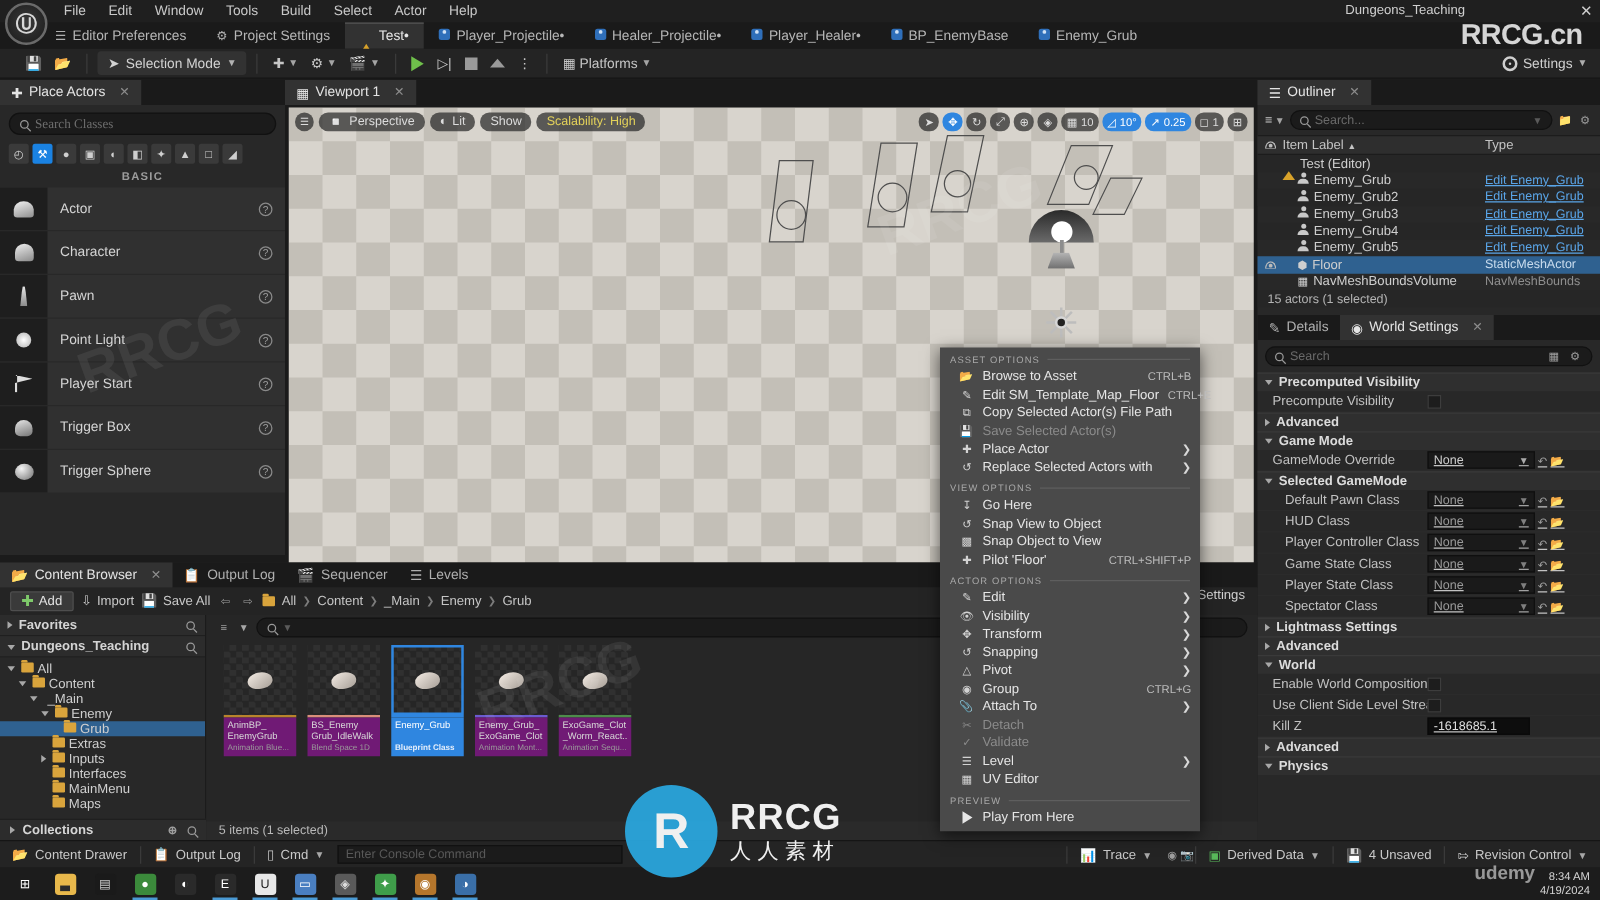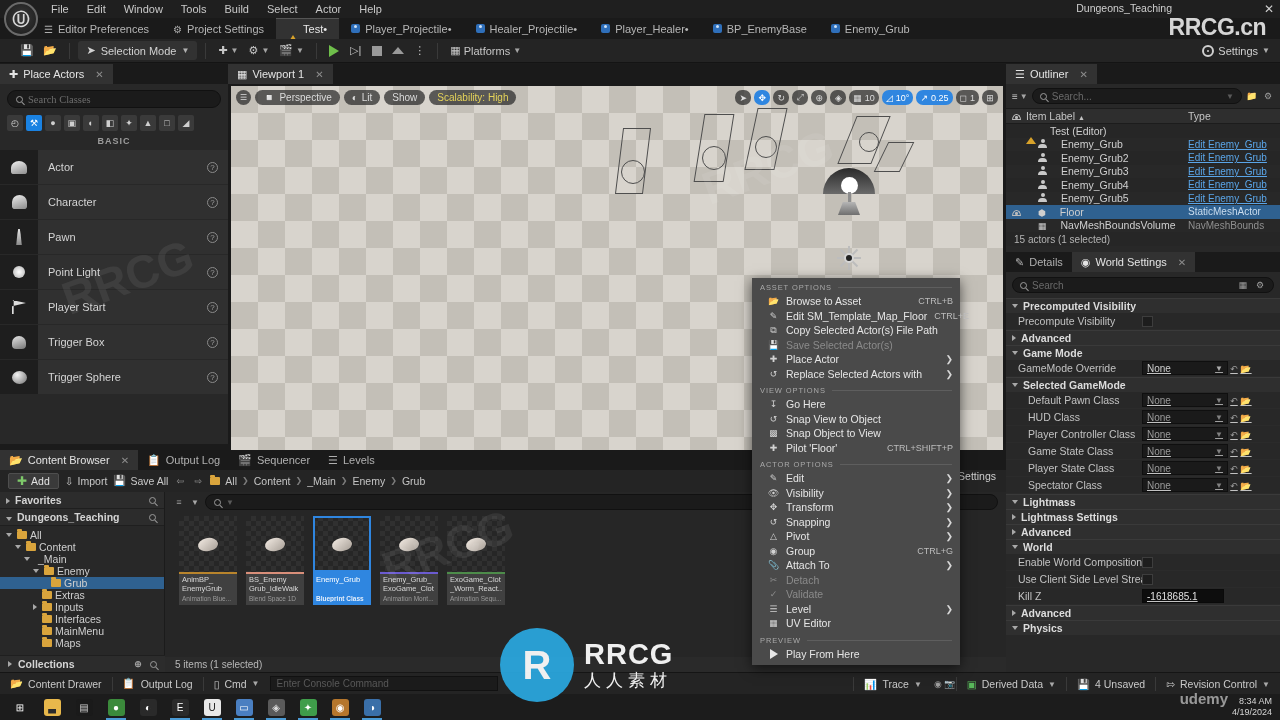--- a/index.html
+++ b/index.html
@@ -152,21 +152,21 @@
   #outliner { left:1006px; top:64px; width:274px; height:188px; background:#282828; }
   .ol-searchrow { display:flex; align-items:center; gap:4px; padding:4px 6px; }
   .ol-filter { display:flex;align-items:center;gap:2px;color:#c4c4c4;font-size:10px; }
   .ol-search { flex:1; height:16px; background:#1b1b1b; border:1px solid #111; border-radius:8px;
     display:flex; align-items:center; gap:5px; padding:0 7px; font-size:10px; color:#6a6a6a; }
   .ol-header { display:flex; height:16px; align-items:center; background:#2e2e2e;
     border-top:1px solid #1c1c1c; border-bottom:1px solid #1c1c1c; font-size:10.5px; color:#c4c4c4; }
   .ol-row { display:flex; height:13.5px; align-items:center; font-size:10.5px; color:#cfcfcf; }
   .ol-row.sel { background:#2f6190; }
   .ol-row:nth-child(odd):not(.sel) { background:#262626; }
-  .ol-row .lbl { flex:1; display:flex; align-items:center; gap:14px; }
+  .ol-row .lbl { flex:1; display:flex; align-items:center; gap:4px; }
   .ol-row .typ { width:92px; color:#8f8f8f; font-size:10px; overflow:hidden; white-space:nowrap; }
   .ol-row .typ.link { color:#5aa5e8; text-decoration:underline; }
   .ol-row.sel .typ { color:#c9dcee; }
   .eye { width:9px;height:6px;border-radius:50%/100% 100% 0 0;border:1.2px solid #bbb;display:inline-block; position:relative;}
   .eye::after{content:"";position:absolute;left:2.6px;top:1.2px;width:2.6px;height:2.6px;border-radius:50%;background:#bbb;}
   .pawn-ico { width:9px;height:9px;display:inline-block; position:relative; }
   .pawn-ico::before{content:"";position:absolute;left:2.5px;top:0;width:4px;height:4px;border-radius:50%;background:#c9c9c9;}
   .pawn-ico::after{content:"";position:absolute;left:0;top:5px;width:9px;height:4px;border-radius:4px 4px 0 0;background:#c9c9c9;}
   .ol-footer { height:14px; font-size:10px; color:#b4b4b4; display:flex; align-items:center; padding-left:8px;
     background:#262626; }
@@ -220,21 +220,21 @@
     display:flex; align-items:center; gap:5px; padding:0 8px; font-size:10px; color:#6a6a6a; }
   .tiles { display:flex; gap:9px; padding:4px 0 0 14px; }
   .tile { width:58px; }
   .tile-img { width:58px; height:56px;
     background: repeating-conic-gradient(#303030 0% 25%, #262626 0% 50%) 0 0 / 10px 10px;
     position:relative; display:flex; align-items:center; justify-content:center; }
   .tile.sel .tile-img { outline:2px solid #2f86e0; outline-offset:-2px; }
   .grub { width:20px;height:13px;border-radius:50% 55% 45% 50%;
     background:linear-gradient(150deg,#f2eae2,#a8a098); transform:rotate(-12deg); }
   .tile-bar { height:2px; }
-  .tile-cap { background:#404040; padding:2px 3px 3px 3px; }
+  .tile-cap { background:#701a75; padding:2px 3px 3px 3px; }
   .tile.sel .tile-cap { background:#2f86e0; }
   .tile-name { font-size:7.5px; line-height:8.5px; color:#d8d8d8; height:17px; overflow:hidden; }
   .tile.sel .tile-name { color:#fff; }
   .tile-type { font-size:6.5px; color:#9a9a9a; margin-top:2px; white-space:nowrap; overflow:hidden; }
   .tile.sel .tile-type { color:#e4eefb; font-weight:bold; }
   .cb-footer { position:absolute; left:0; bottom:0; width:100%; height:15px; background:#2a2a2a;
     display:flex; align-items:center; padding-left:10px; font-size:10px; color:#b8b8b8; }
   .cb-settings { position:absolute; right:10px; top:20px; font-size:10.5px; color:#cfcfcf; }
 
   
@@ -758,24 +758,20 @@
         <div class="det-row">
     <span class="nm ind">Spectator Class</span>
     <span class="vl">
             <span class="combo ">
         <span>None</span>
         <span class="caret">▼</span>
             </span>
       <span class="mini-ico">↶</span>
       <span class="mini-ico">📂</span>
           </span>
-        </div>
-        <div class="det-cat">
-      <span class="tri-d"></span>
-      <span>Lightmass</span>
         </div>
         <div class="det-cat">
       <span class="tri-r"></span>
       <span>Lightmass Settings</span>
         </div>
         <div class="det-cat">
       <span class="tri-r"></span>
       <span>Advanced</span>
         </div>
         <div class="det-cat">

